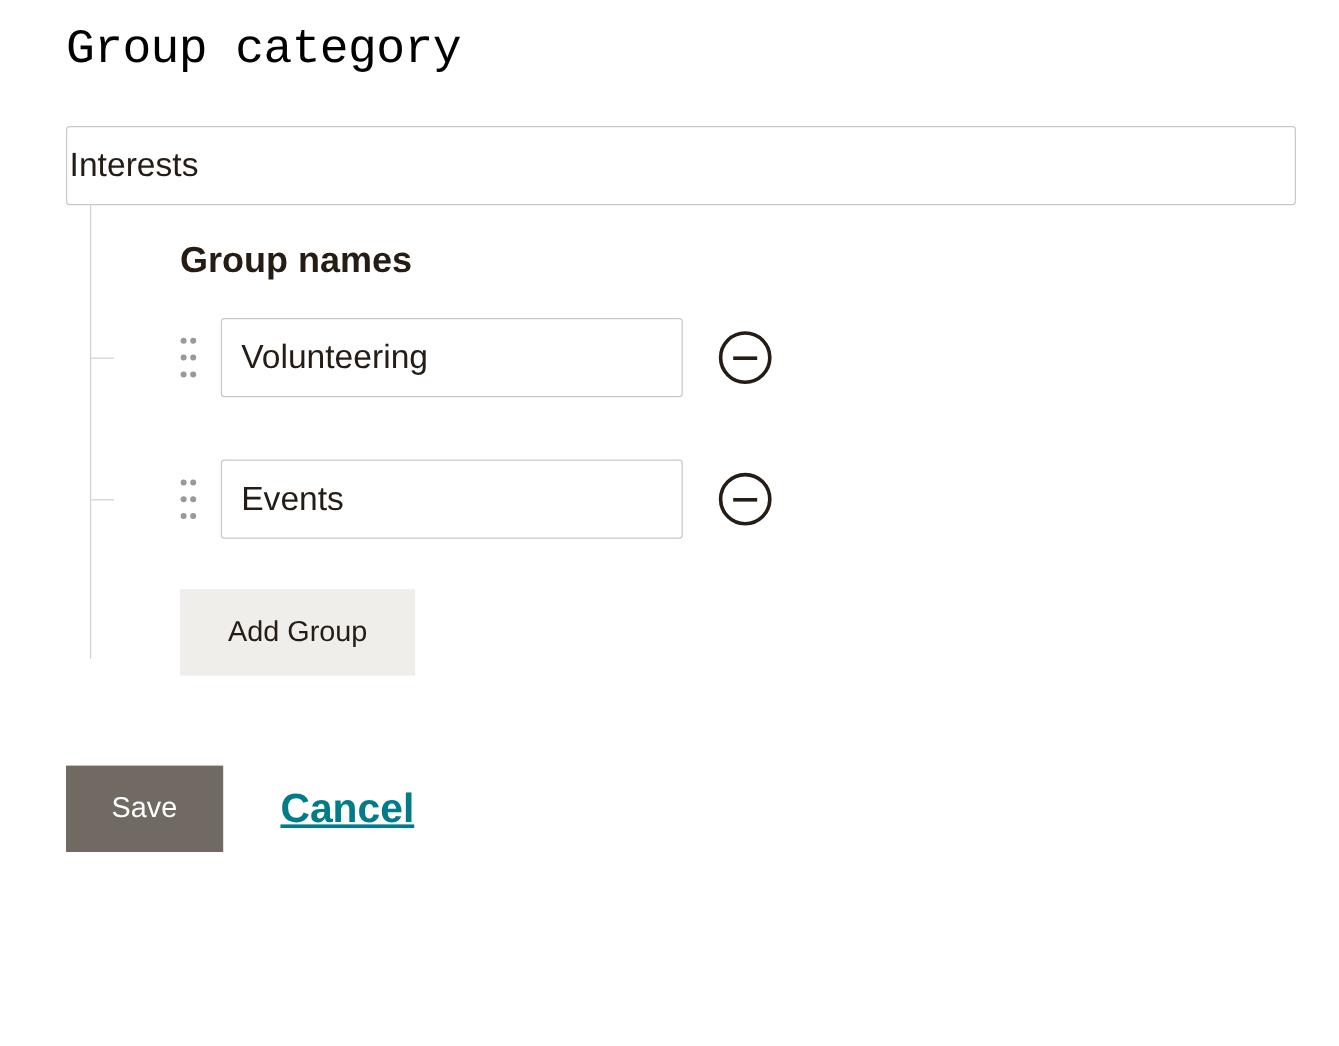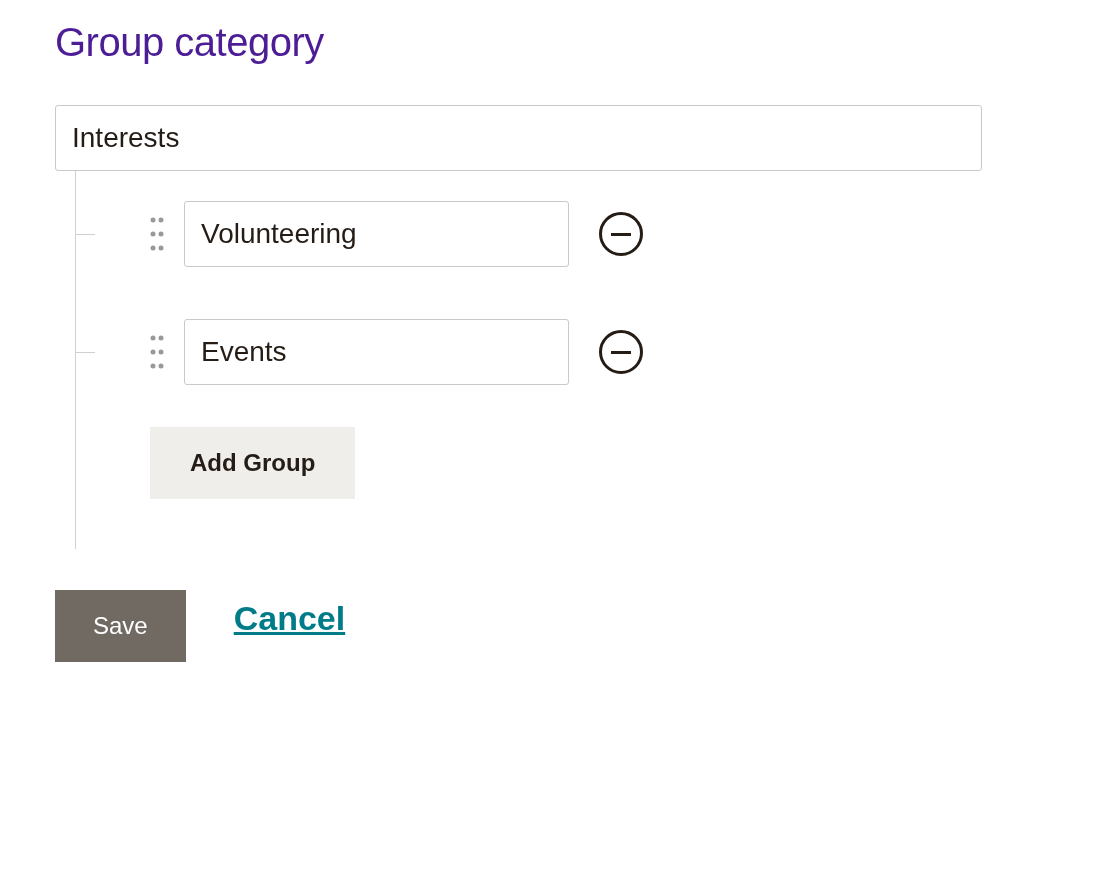--- a/index.html
+++ b/index.html
@@ -9,26 +9,27 @@
       font-family: -apple-system, BlinkMacSystemFont, "Helvetica Neue", Helvetica, Arial, sans-serif;
       background: #ffffff;
       color: #241c15;
       width: 1116px;
     }
     h1 {
       font-size: 40px;
       font-weight: 400;
       margin: 0 0 40px 0;
       letter-spacing: -0.5px;
-      color: #4c1d95;
+      color: #000000;
+      font-family: Liberation Mono, monospace;
     }
     .category-input {
-      width: 927px;
+      width: 1025px;
       font-size: 28px;
-      padding: 16px 16px;
+      padding: 16px 2px;
       border: 1px solid #c9c9c9;
       border-radius: 3px;
       font-family: inherit;
       color: #241c15;
     }
     .tree-wrap {
       position: relative;
       margin-left: 20px;
     }
     .tree-line-v {
@@ -95,42 +96,41 @@
     .remove-btn .bar {
       width: 20px;
       height: 3px;
       background: #241c15;
     }
     .add-group-btn {
       display: inline-block;
       background: #efeeea;
       border: none;
       font-size: 24px;
-      font-weight: 700;
+      font-weight: 400;
       padding: 22px 40px;
       cursor: pointer;
       font-family: inherit;
       color: #241c15;
       margin-top: -10px;
     }
     .actions {
       margin-top: 75px;
       display: flex;
       align-items: center;
     }
     .save-btn {
       background: #716a63;
       color: #ffffff;
       border: none;
       font-size: 24px;
       font-weight: 500;
       padding: 22px 38px;
       cursor: pointer;
       font-family: inherit;
-      margin-top: 16px;
     }
     .cancel-link {
       margin-left: 48px;
       color: #007c89;
       font-size: 34px;
       font-weight: 600;
       text-decoration: underline;
       cursor: pointer;
     }
   </style>
@@ -140,20 +140,21 @@
 
 
 <h1>Group category</h1>
 
 <input type="text" class="category-input" value="Interests" style="">
 
 <div class="tree-wrap">
   <div class="tree-line-v"></div>
 
   <div class="sub-section">
+    <h2 class="sub-heading">Group names</h2>
 
     
 
     
     <div class="group-row">
       <div class="tree-line-h"></div>
       <span class="drag-handle">
         <svg width="14" height="36" viewBox="0 0 14 36">
           <circle cx="3" cy="4" r="2.5" fill="#999"></circle>
             <circle cx="11" cy="4" r="2.5" fill="#999"></circle>

